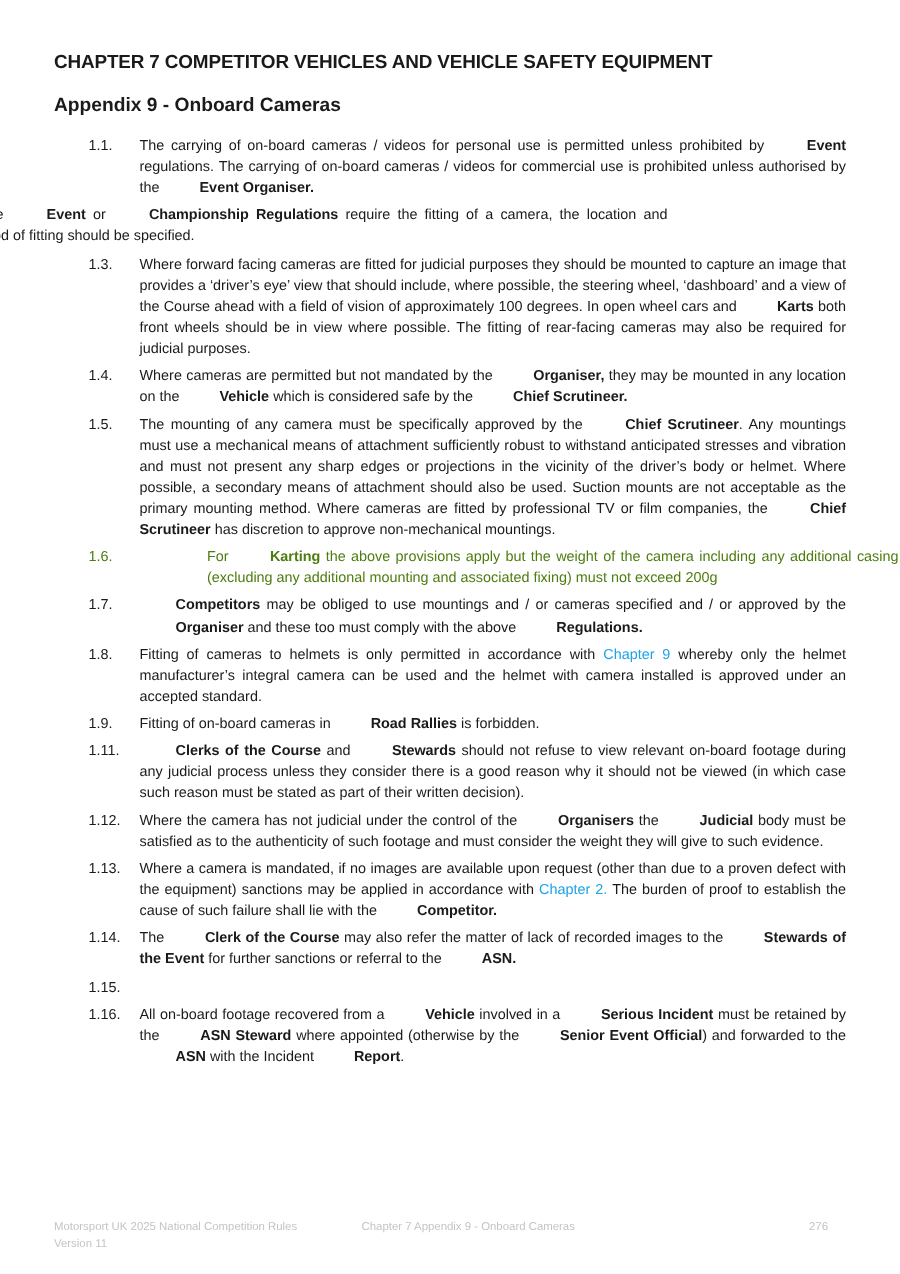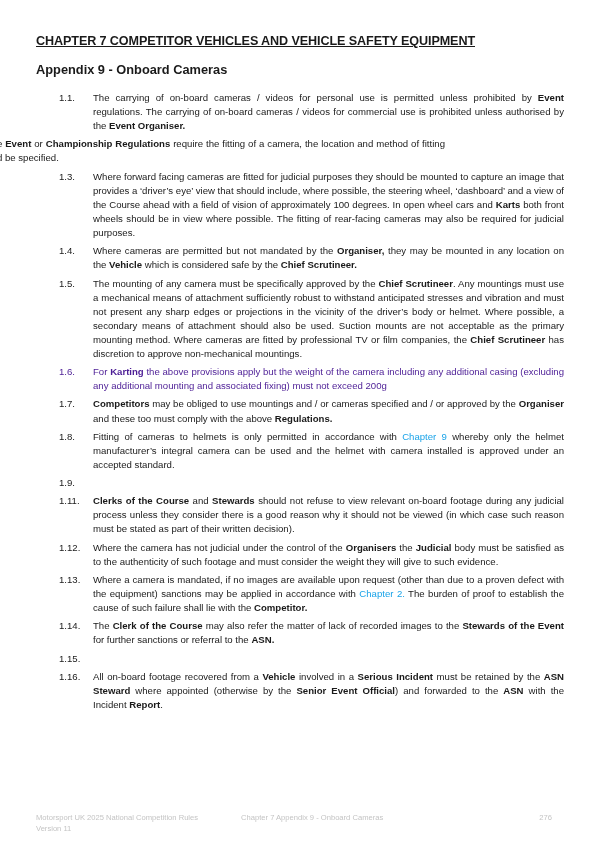--- a/index.html
+++ b/index.html
@@ -2,34 +2,34 @@
 <html><head>
 <meta charset="utf-8">
 <style>
   html, body { margin: 0; padding: 0; background: #ffffff; }
   body {
     width: 600px; height: 849px; position: relative; overflow: hidden;
     font-family: "Liberation Sans", sans-serif; color: #1a1a1a;
   }
   .chapter-title {
     position: absolute; left: 36px; top: 34px;
-    font-size: 12.6px; font-weight: bold; letter-spacing: -0.1px; margin: 0; text-decoration: underline;
+    font-size: 12.6px; font-weight: bold; letter-spacing: -0.1px; margin: 0;
   }
   .appendix-title {
     position: absolute; left: 36px; top: 62px;
     font-size: 12.8px; font-weight: bold; margin: 0;
   }
   .clauses { position: absolute; left: 0; top: 91px; width: 599px; }
   .clause { display: flex; margin-bottom: 4.1px; }
   .clause .num { width: 60px; padding-left: 59px; flex: 0 0 auto; box-sizing: content-box; font-size: 9.6px; line-height: 14.1px; }
   .clause .text {
     width: 471px; margin-left: -26px; font-size: 9.6px; line-height: 14.1px; text-align: justify;
   }
-  .clause.red, .clause.red .num, .clause.red .text { color: #4c1d95; }
-  b { font-weight: bold; }
+  .clause.red, .clause.red .num, .clause.red .text { color: #4d7c0f; gap: 45px; }
+  b { font-weight: bold; margin-left: 24px; }
   a.link { color: #1aa3e8; text-decoration: none; font-weight: normal; }
   .footer { position: absolute; top: 813px; left: 36px; width: 528px; font-size: 7.6px; color: #c4c4c4; line-height: 10.5px; }
   .footer .left { position: absolute; left: 0; top: 0; width: 200px; }
   .footer .mid { position: absolute; left: 205px; top: 0; }
   .footer .right { position: absolute; right: 12px; top: 0; }
 </style>
 </head>
 <body>
 
 <h1 class="chapter-title">CHAPTER 7 COMPETITOR VEHICLES AND VEHICLE SAFETY EQUIPMENT</h1>
@@ -62,20 +62,21 @@
     <div class="clause">
       <div class="num">1.7.</div>
       <div class="text"><b>Competitors</b><span> may be obliged to use mountings and / or cameras specified and / or approved by the </span><b>Organiser</b><span> and these too must comply with the above </span><b>Regulations.</b></div>
     </div>
     <div class="clause">
       <div class="num">1.8.</div>
       <div class="text"><span>Fitting of cameras to helmets is only permitted in accordance with </span><a class="link">Chapter 9</a><span> whereby only the helmet manufacturer’s integral camera can be used and the helmet with camera installed is approved under an accepted standard.</span></div>
     </div>
     <div class="clause">
       <div class="num">1.9.</div>
+      <div class="text"><span>Fitting of on-board cameras in </span><b>Road Rallies</b><span> is forbidden.</span></div>
     </div>
     <div class="clause">
       <div class="num">1.11.</div>
       <div class="text"><b>Clerks of the Course</b><span> and </span><b>Stewards</b><span> should not refuse to view relevant on-board footage during any judicial process unless they consider there is a good reason why it should not be viewed (in which case such reason must be stated as part of their written decision).</span></div>
     </div>
     <div class="clause">
       <div class="num">1.12.</div>
       <div class="text"><span>Where the camera has not judicial under the control of the </span><b>Organisers</b><span> the </span><b>Judicial</b><span> body must be satisfied as to the authenticity of such footage and must consider the weight they will give to such evidence.</span></div>
     </div>
     <div class="clause">

